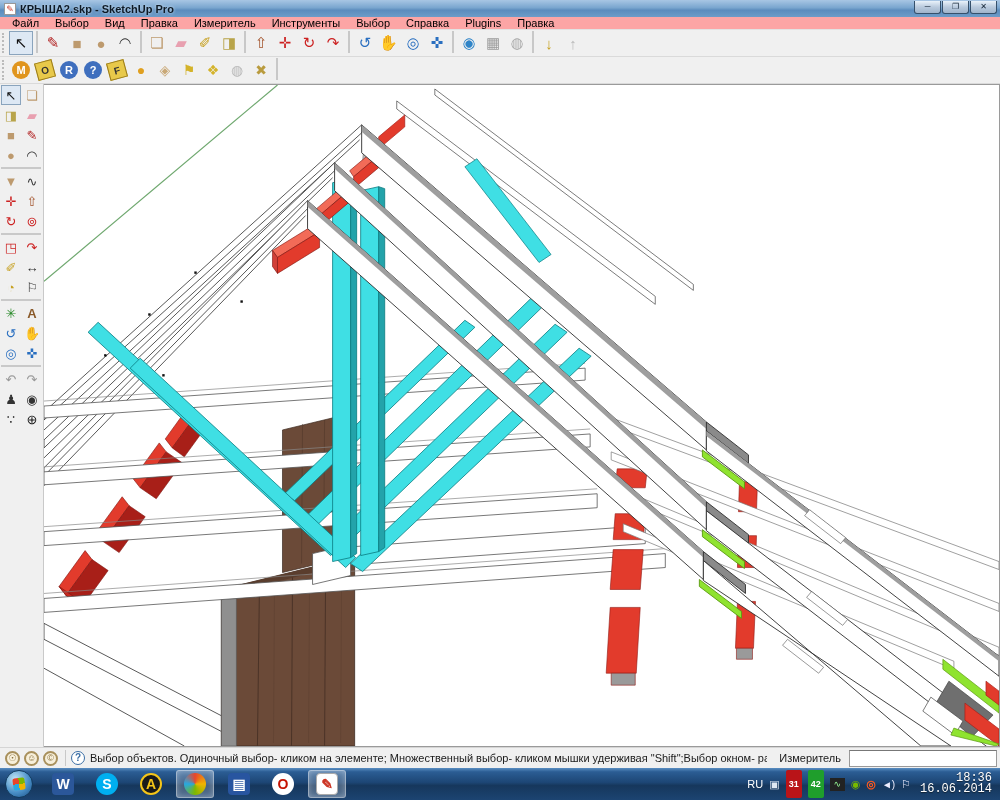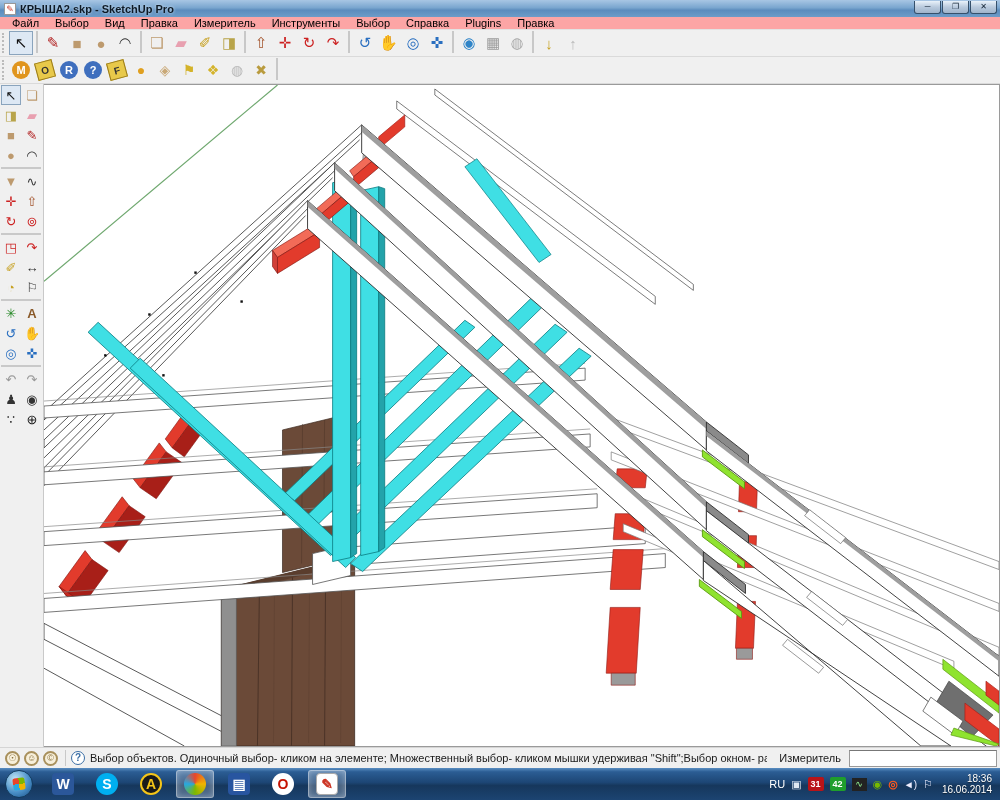--- a/index.html
+++ b/index.html
@@ -49,22 +49,22 @@
 
   
   .taskbar { height:32px; background:linear-gradient(180deg,#5a8ec2 0%,#2b5d94 12%,#1d4675 45%,#16375c 55%,#1c4472 100%); display:flex; align-items:center; }
   .start-orb { width:28px; height:28px; margin:0 8px 0 5px; border-radius:50%; background:radial-gradient(circle at 35% 30%,#bfe4f7,#4a90c8 55%,#1a4f86); border:1px solid #123a5e; display:flex; align-items:center; justify-content:center; }
   .start-orb .flag { width:12px; height:12px; border-radius:2px; background:conic-gradient(#7db700 0 25%, #f0b400 0 50%, #28a8e0 0 75%, #e8452c 0); transform:rotate(-8deg); }
   .app-slot { width:38px; height:28px; display:flex; align-items:center; justify-content:center; margin:0 3px; border-radius:3px; }
   .app-slot.active { background:rgba(255,255,255,.22); border:1px solid rgba(255,255,255,.45); box-shadow:inset 0 0 6px rgba(255,255,255,.35); }
   .appic { width:22px; height:22px; display:flex; align-items:center; justify-content:center; font-size:14px; font-weight:bold; border-radius:4px; }
   .tray { margin-left:auto; display:flex; align-items:center; color:#fff; }
   .tray-item { font-size:11px; margin:0 3px; display:flex; align-items:center; justify-content:center; }
-  .badge { width:16px; height:14px; font-size:9px; font-weight:bold; color:#fff; text-align:center; line-height:14px; border-radius:2px; }
-  .clock { text-align:right; font-size:10px; line-height:11px; color:#fff; margin:0 8px 0 6px; text-shadow:0 1px 1px #123; }
+  .badge { width:16px; height:28px; font-size:9px; font-weight:bold; color:#fff; text-align:center; line-height:14px; border-radius:2px; }
+  .clock { text-align:right; font-size:12px; line-height:11px; color:#fff; margin:0 8px 0 6px; text-shadow:0 1px 1px #123;font-family:Liberation Mono, monospace; }
 </style>
 </head>
 <body>
 
 <div class="window">
 
   <div class="titlebar">
     <span class="title-icon">✎</span>
     <span class="title-text">КРЫША2.skp - SketchUp Pro</span>
     <span class="win-controls">

